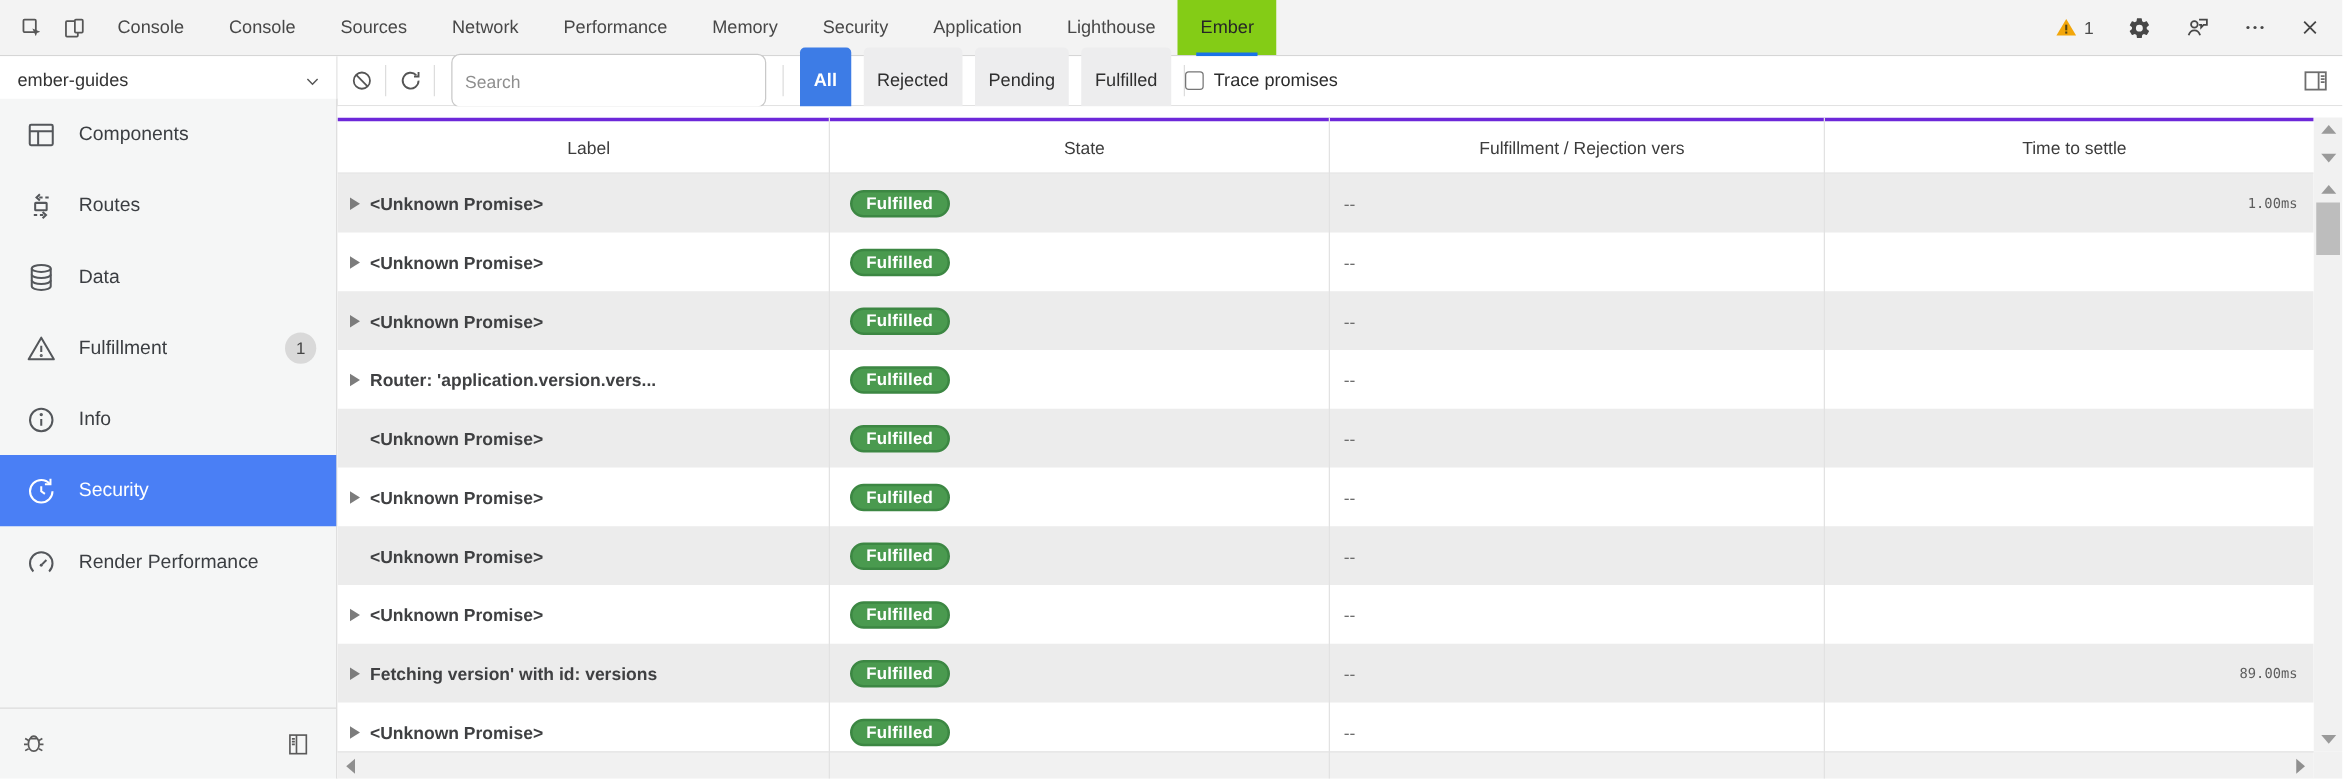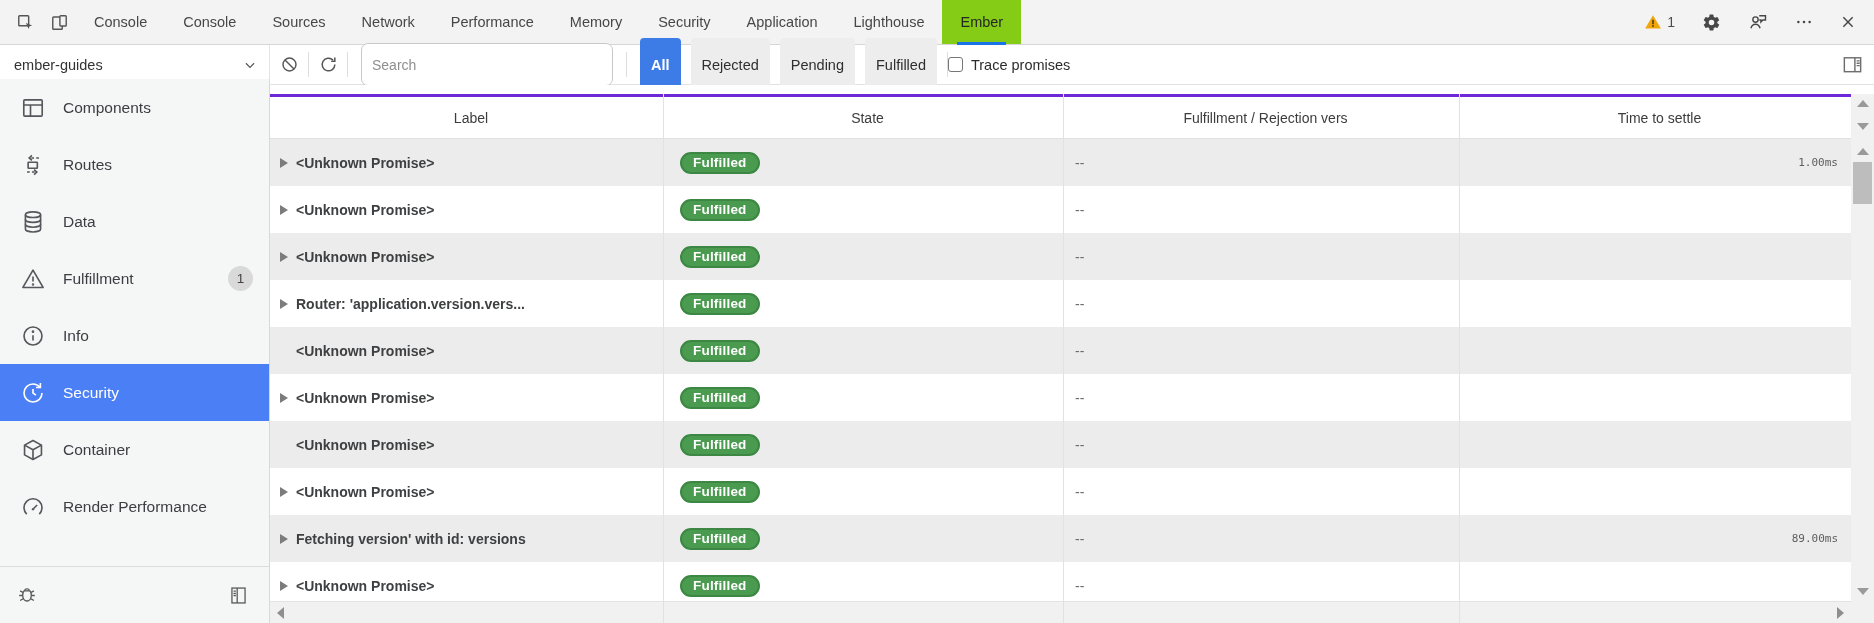--- a/index.html
+++ b/index.html
@@ -262,29 +262,20 @@
           <svg width="26" height="26" viewBox="0 0 24 24" fill="none" stroke="currentColor" stroke-width="1.5">
             <path d="M20.3 12A8.3 8.3 0 1 1 12 3.7c2.6 0 4.9 1.2 6.4 3"></path>
             <path d="M18.8 2.8v4.1h-4.1"></path>
             <path d="M12 8.3V12l2.7 1.9"></path>
           </svg>
         </span>
         <span>Security</span>
       </div>
       <div class="side-item">
         <span class="s-ico">
-          <svg width="26" height="26" viewBox="0 0 24 24" fill="none" stroke="currentColor" stroke-width="1.5" stroke-linejoin="round">
-            <path d="M12 3.3l7.8 4.2v9L12 20.7l-7.8-4.2v-9z"></path>
-            <path d="M4.2 7.5L12 11.7l7.8-4.2M12 11.7v9"></path>
-          </svg>
-        </span>
-        <span>Container</span>
-      </div>
-      <div class="side-item">
-        <span class="s-ico">
           <svg width="26" height="26" viewBox="0 0 24 24" fill="none" stroke="currentColor" stroke-width="1.5">
             <path d="M6.2 18.6a8.3 8.3 0 1 1 11.6 0"></path>
             <path d="M12.6 13.4l3.2-3.2"></path>
             <circle cx="12" cy="14" r="1.1" fill="currentColor" stroke="none"></circle>
           </svg>
         </span>
         <span>Render Performance</span>
       </div>
     </div>
   <div class="sidebar-foot">

